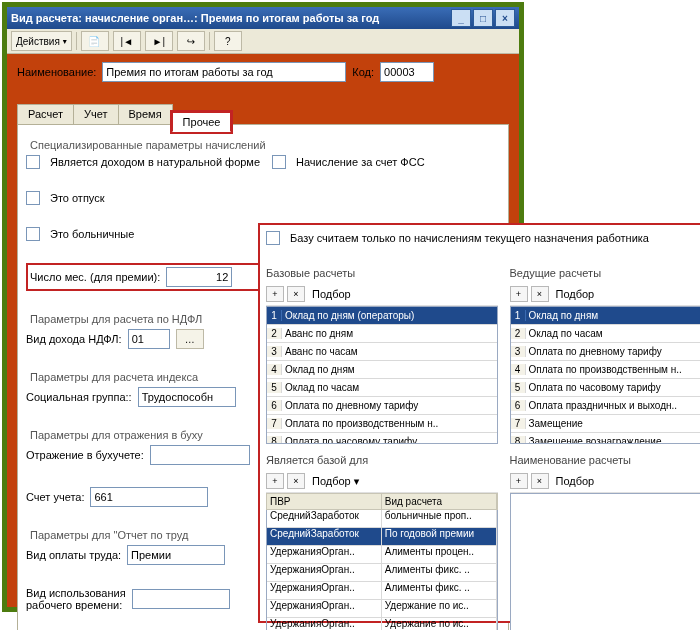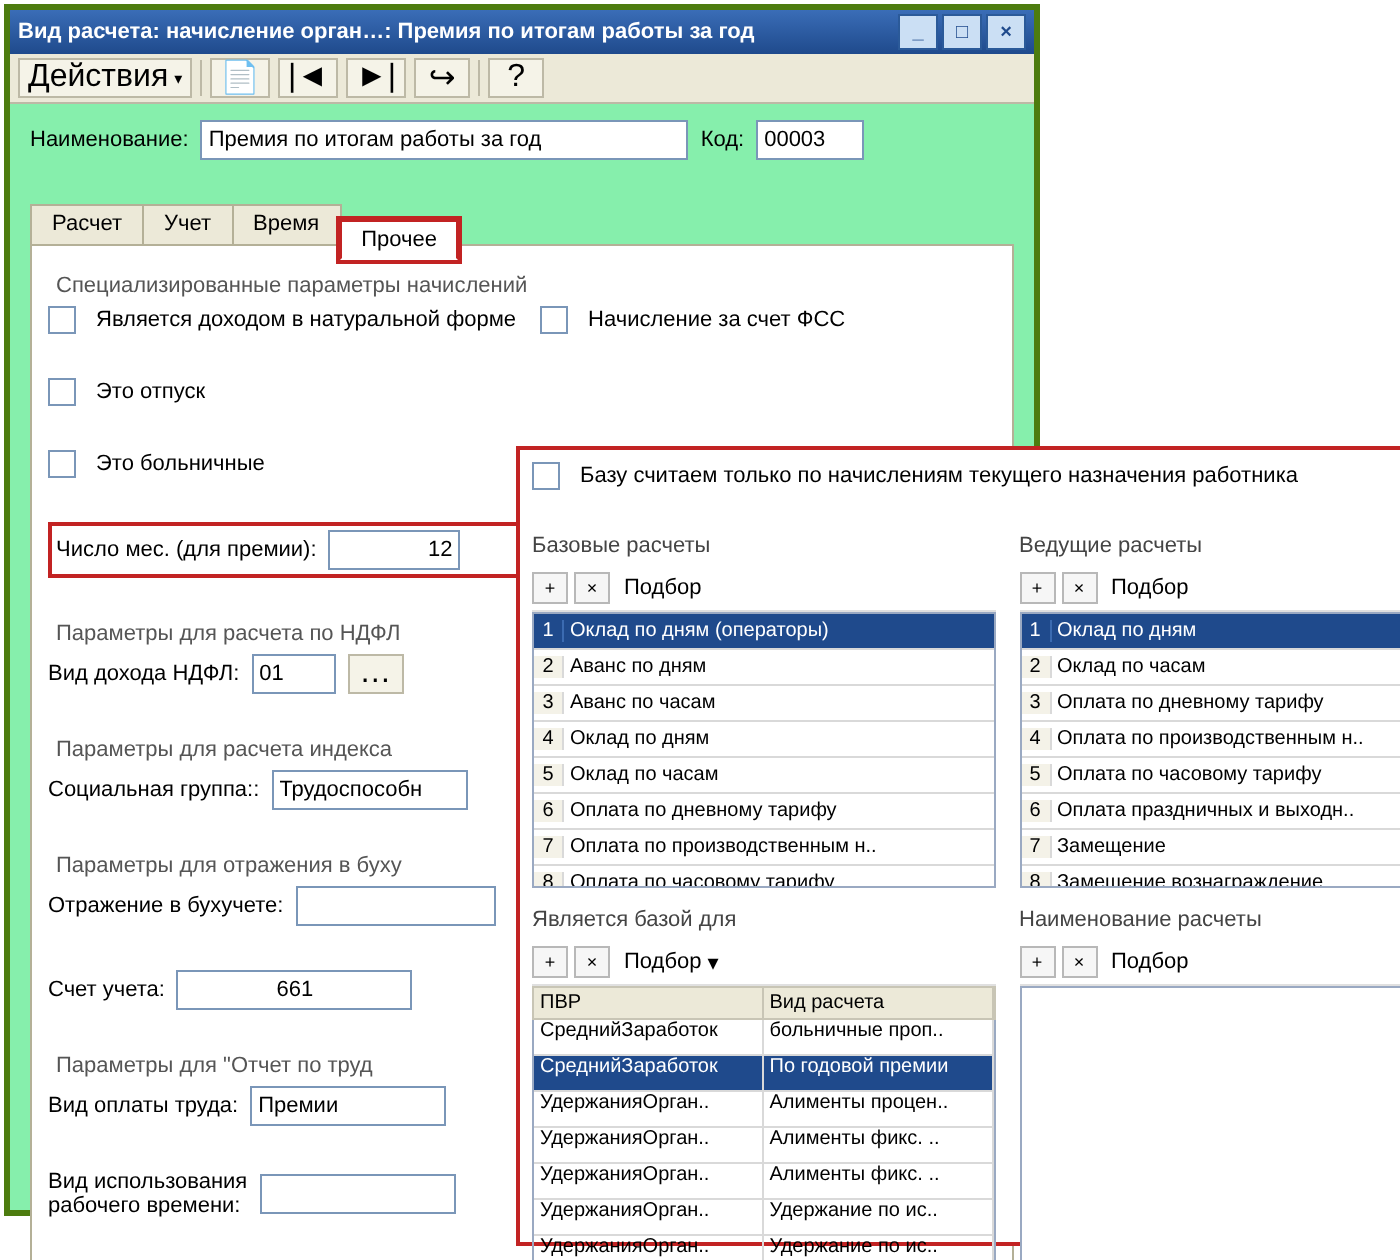--- a/index.html
+++ b/index.html
@@ -1,23 +1,23 @@
 <!DOCTYPE html>
 <html><head>
 <meta charset="utf-8">
 <style>
   html,body{margin:0;padding:0;font-family:Tahoma,Arial,sans-serif;font-size:11px;color:#000;background:#fff}
   .screen{position:relative;width:700px;height:630px;overflow:hidden}
   
-  .win{position:absolute;left:2px;top:2px;width:512px;height:600px;border:3px solid #4d7c0f;background:#86efac}
+  .win{position:absolute;left:2px;top:2px;width:512px;height:600px;border:5px solid #4d7c0f;background:#c2410c}
   .titlebar{height:22px;background:linear-gradient(#3a6db7,#1f4a8c);color:#fff;display:flex;align-items:center;padding:0 4px;font-weight:bold}
   .titlebar .spacer{flex:1}
   .winbtn{width:18px;height:16px;margin-left:2px;background:#cbdff4;border:1px solid #2b5a99;color:#1f4a8c;display:flex;align-items:center;justify-content:center;font-size:10px;font-weight:bold;cursor:default}
   .toolbar{height:24px;background:#ece9d8;border-bottom:1px solid #bdb9a6;display:flex;align-items:center;padding:0 4px;gap:4px}
-  .tbtn{height:18px;min-width:18px;border:1px solid #bdb9a6;background:#f5f3e8;display:flex;align-items:center;justify-content:center;padding:0 4px;font-size:16px}
+  .tbtn{height:18px;min-width:18px;border:1px solid #bdb9a6;background:#f5f3e8;display:flex;align-items:center;justify-content:center;padding:0 4px;font-size:10px}
   .tbtn.drop::after{content:"▾";margin-left:3px;font-size:8px}
   .tbsep{width:1px;height:18px;background:#bdb9a6}
   .body{padding:8px 10px}
   .row{display:flex;align-items:center;gap:6px;margin-bottom:22px}
   .lbl{white-space:nowrap}
   input.txt{height:16px;border:1px solid #7a96b8;background:#fff;padding:1px 3px;font:inherit}
   .tabs{display:flex;border-bottom:1px solid #b4b097;margin-top:4px}
   .tab{padding:3px 10px;border:1px solid #b4b097;border-bottom:none;background:#ece9d8;margin-right:-1px;cursor:default}
   .tab.active{background:#fff;border-bottom:1px solid #fff;position:relative;top:8px}
   .panel{border:1px solid #b4b097;border-top:none;background:#fff;padding:8px 8px 80px 8px}
@@ -121,21 +121,21 @@
           <input class="txt" style="width: 90px;" value="Трудоспособн">
         </div>
 
         <div class="group-title">Параметры для отражения в буху</div>
         <div class="row">
           <span class="lbl">Отражение в бухучете:</span>
           <input class="txt" style="width: 92px;">
         </div>
         <div class="row">
           <span class="lbl">Счет учета:</span>
-          <input class="txt" style="width: 110px; text-align: center;" value="661">
+          <input class="txt" style="width: 110px;" value="661">
         </div>
 
         <div class="group-title">Параметры для "Отчет по труд</div>
         <div class="row">
           <span class="lbl">Вид оплаты труда:</span>
           <input class="txt" style="width: 90px;" value="Премии">
         </div>
         <div class="row">
           <span class="lbl" style="white-space:pre-line">Вид использования
 рабочего времени:</span>

